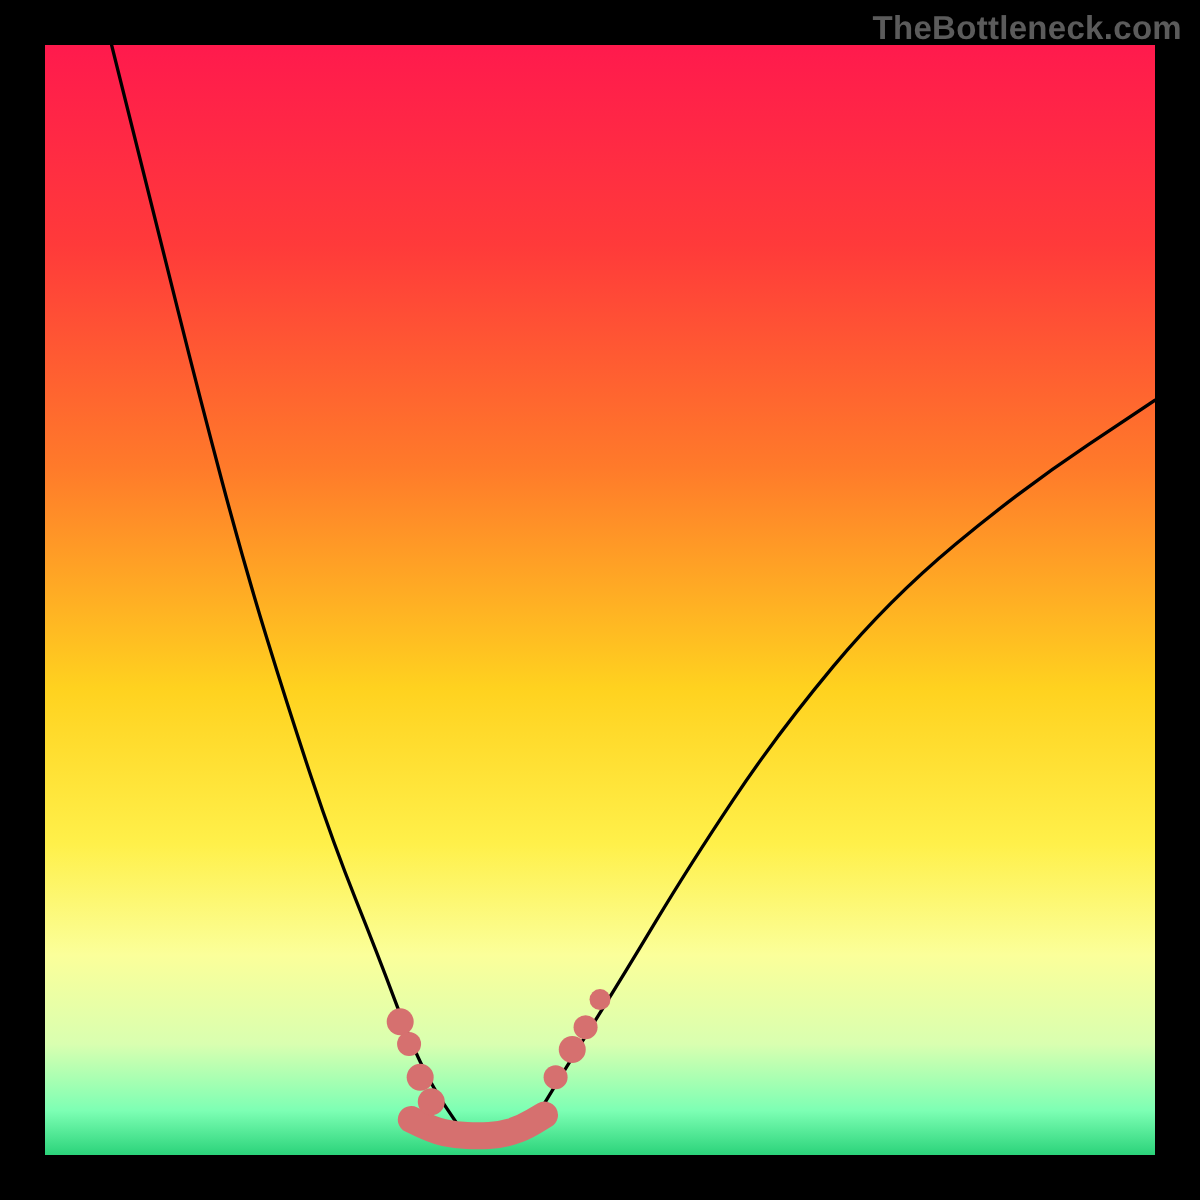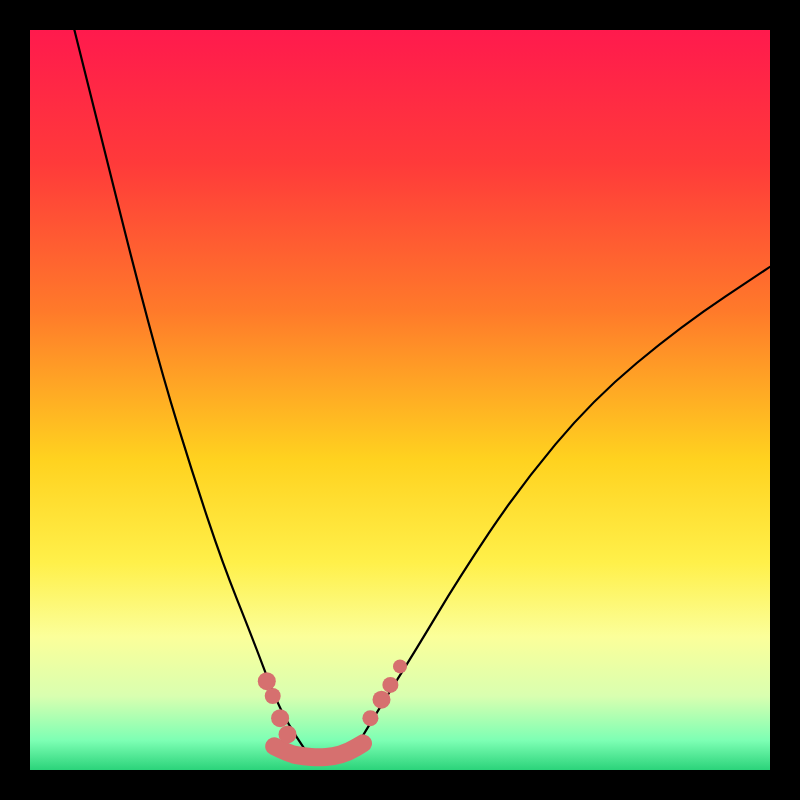--- a/index.html
+++ b/index.html
@@ -106,13 +106,14 @@
       <g id="markers-right">
           <circle cx="340.40000000000003" cy="688.2" r="8" class="marker"></circle>
           <circle cx="351.5" cy="669.7" r="9" class="marker"></circle>
           <circle cx="360.38000000000005" cy="654.9" r="8" class="marker"></circle>
           <circle cx="370" cy="636.4" r="7" class="marker"></circle>
         </g>
     </svg>
 
   </div>
 
+  <div class="watermark">TheBottleneck.com</div>
 </div>
 
 </body></html>

